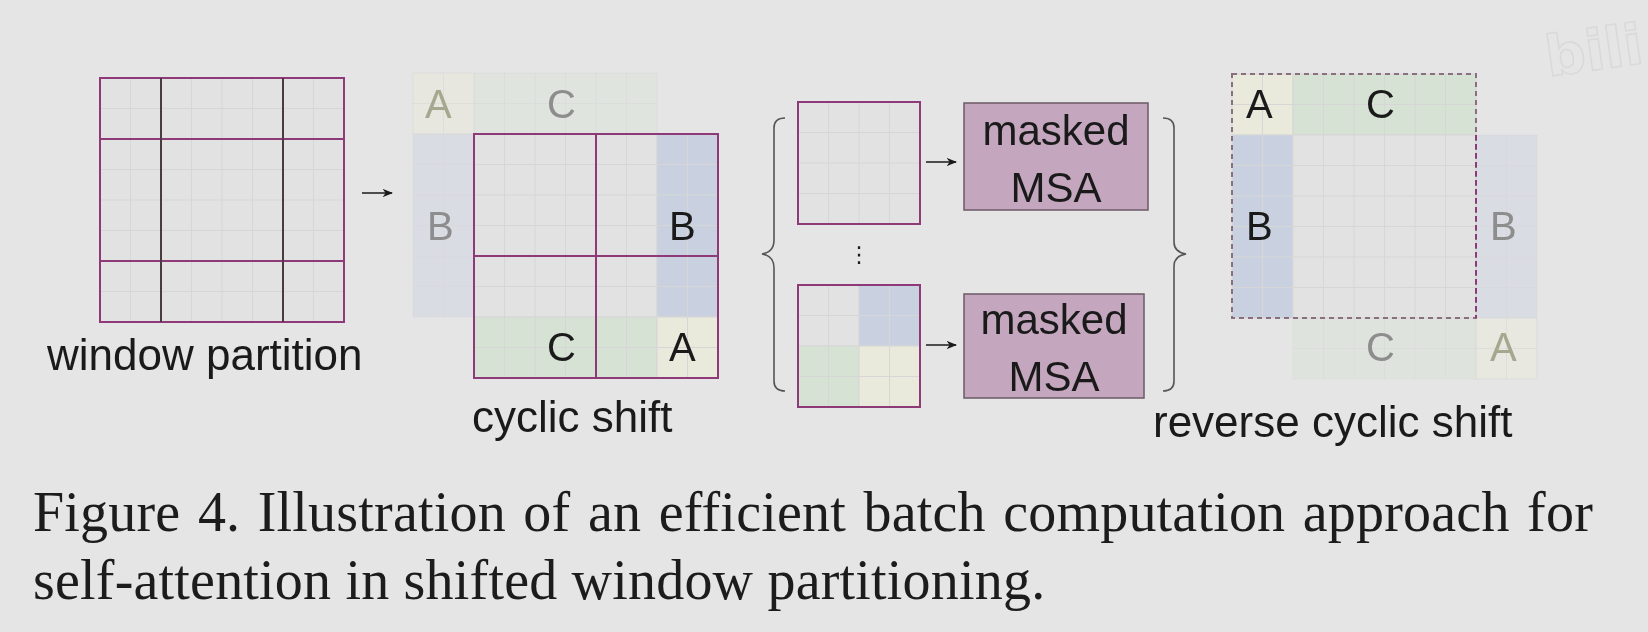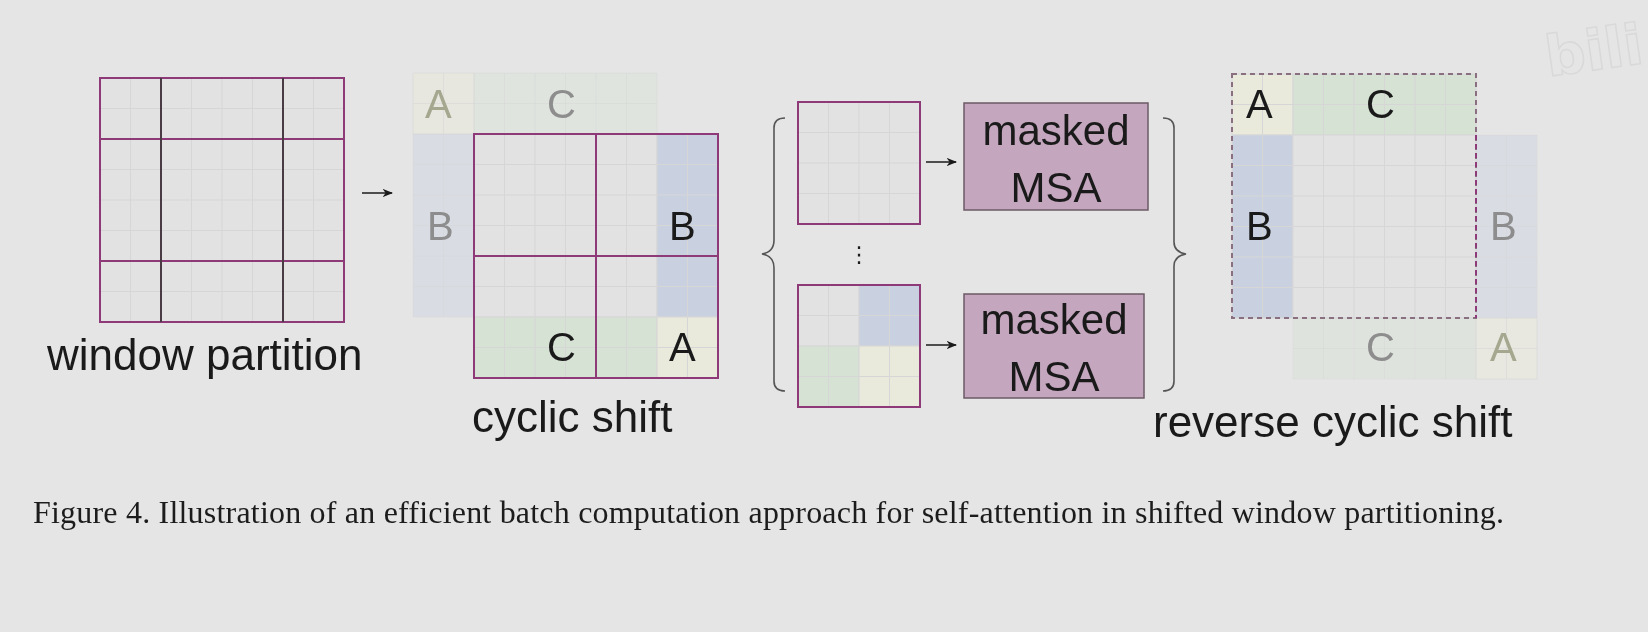--- a/index.html
+++ b/index.html
@@ -7,21 +7,21 @@
     width: 1648px; height: 632px; overflow: hidden;
     background: #e5e5e5;
     position: relative;
   }
   #diagram { position: absolute; left: 0; top: 0; }
   .lbl { font-family: "Liberation Sans", sans-serif; fill: #1a1a1a; }
   .ghost { fill: #8d8d8d; }
   .ghostA { fill: #a6a78f; }
   .caption {
     position: absolute; left: 33px; top: 478px; width: 1560px;
-    font-family: "Liberation Serif", serif; font-size: 32px; line-height: 68px;
+    font-family: "Liberation Serif", serif; font-size: 56px; line-height: 68px;
     color: #1c1c1c; text-align: justify; text-align-last: left;
     letter-spacing: 0.2px;
   }
   .watermark {
     position: absolute; left: 1545px; top: 18px;
     font-family: "DejaVu Sans", sans-serif; font-size: 56px; font-weight: bold;
     color: transparent; -webkit-text-stroke: 1.5px #d9d9d9; transform: rotate(-8deg);
   }
 </style>
 </head>

